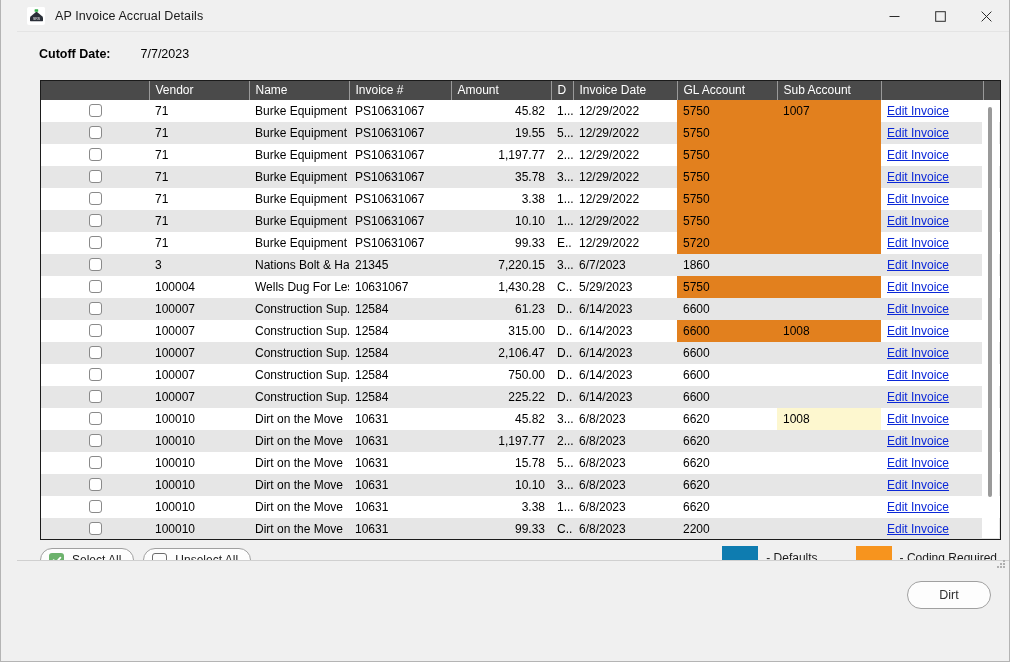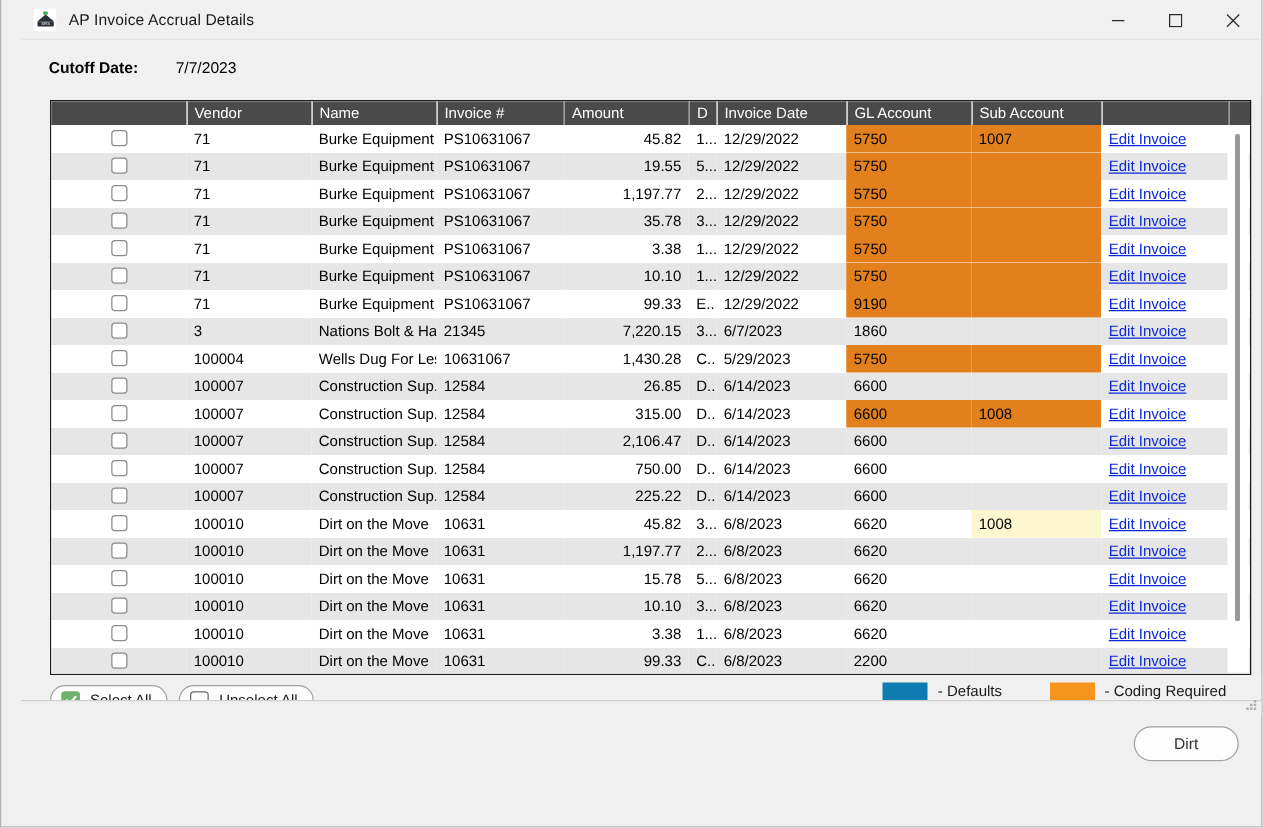--- a/index.html
+++ b/index.html
@@ -150,22 +150,22 @@
   }
   .mini-check-on {
     width:15px; height:15px; border-radius:3px; background:#6cb26c;
     display:flex; align-items:center; justify-content:center;
   }
   .mini-check-off {
     width:15px; height:15px; border-radius:3px;
     border:1.5px solid #6b6b6b; background:#fdfdfd;
   }
   .legend {
-    position:absolute; right:28px; top:6px;
-    display:flex; align-items:flex-start; gap:8px;
+    position:absolute; right:12px; top:6px;
+    display:flex; align-items:flex-end; gap:8px;
   }
   .swatch { width:36px; height:19px; display:inline-block; }
   .legend-text { font-size:12px; color:#1a1a1a; }
   .legend-gap { width:22px; }
   .close-wrap { position:absolute; right:18px; top:41px; }
   .closebtn {
     width:84px; height:28px;
     background:#fdfdfd; border:1px solid #a0a0a0; border-radius:14px;
     font-size:12.5px; color:#303030; cursor:default;
     font-family:"Liberation Sans", sans-serif;
@@ -336,21 +336,21 @@
             <td></td>
           </tr>
           <tr class="odd">
             <td class="c-check"><span class="chk"></span></td>
             <td class="c-vendor">71</td>
             <td>Burke Equipment ...</td>
             <td>PS10631067</td>
             <td class="c-num">99.33</td>
             <td>E..</td>
             <td>12/29/2022</td>
-            <td class="c-gl hl-orange" style="background: rgb(226, 128, 30);">9190</td>
+            <td class="c-gl hl-orange" style="background: rgb(226, 128, 30);">5720</td>
             <td class="c-sub hl-orange" style="background: rgb(226, 128, 30);"></td>
             <td><a class="editlink" href="#" style="color: rgb(11, 40, 216);">Edit Invoice</a></td>
             <td></td>
           </tr>
           <tr class="even">
             <td class="c-check"><span class="chk"></span></td>
             <td class="c-vendor">3</td>
             <td>Nations Bolt &amp; Ha...</td>
             <td>21345</td>
             <td class="c-num">7,220.15</td>
@@ -372,21 +372,21 @@
             <td class="c-gl hl-orange" style="background: rgb(226, 128, 30);">5750</td>
             <td class="c-sub hl-orange" style="background: rgb(226, 128, 30);"></td>
             <td><a class="editlink" href="#" style="color: rgb(11, 40, 216);">Edit Invoice</a></td>
             <td></td>
           </tr>
           <tr class="even">
             <td class="c-check"><span class="chk"></span></td>
             <td class="c-vendor">100007</td>
             <td>Construction Sup...</td>
             <td>12584</td>
-            <td class="c-num">26.85</td>
+            <td class="c-num">61.23</td>
             <td>D..</td>
             <td>6/14/2023</td>
             <td class="c-gl">6600</td>
             <td class="c-sub"></td>
             <td><a class="editlink" href="#" style="color: rgb(11, 40, 216);">Edit Invoice</a></td>
             <td></td>
           </tr>
           <tr class="odd">
             <td class="c-check"><span class="chk"></span></td>
             <td class="c-vendor">100007</td>

